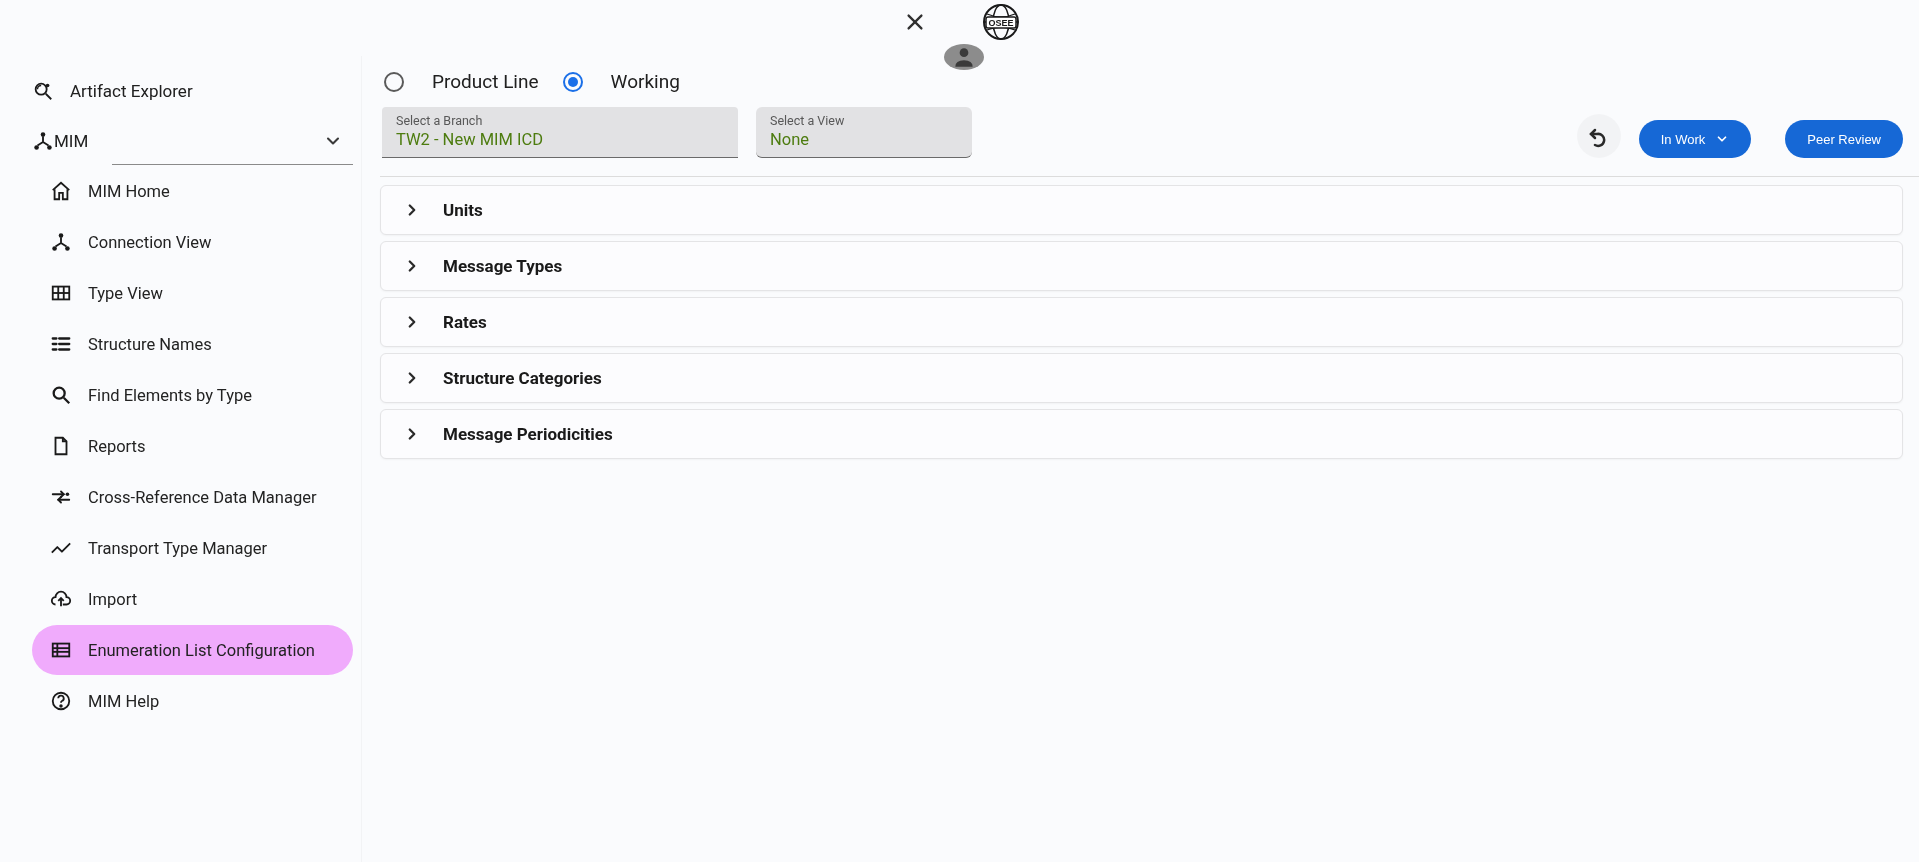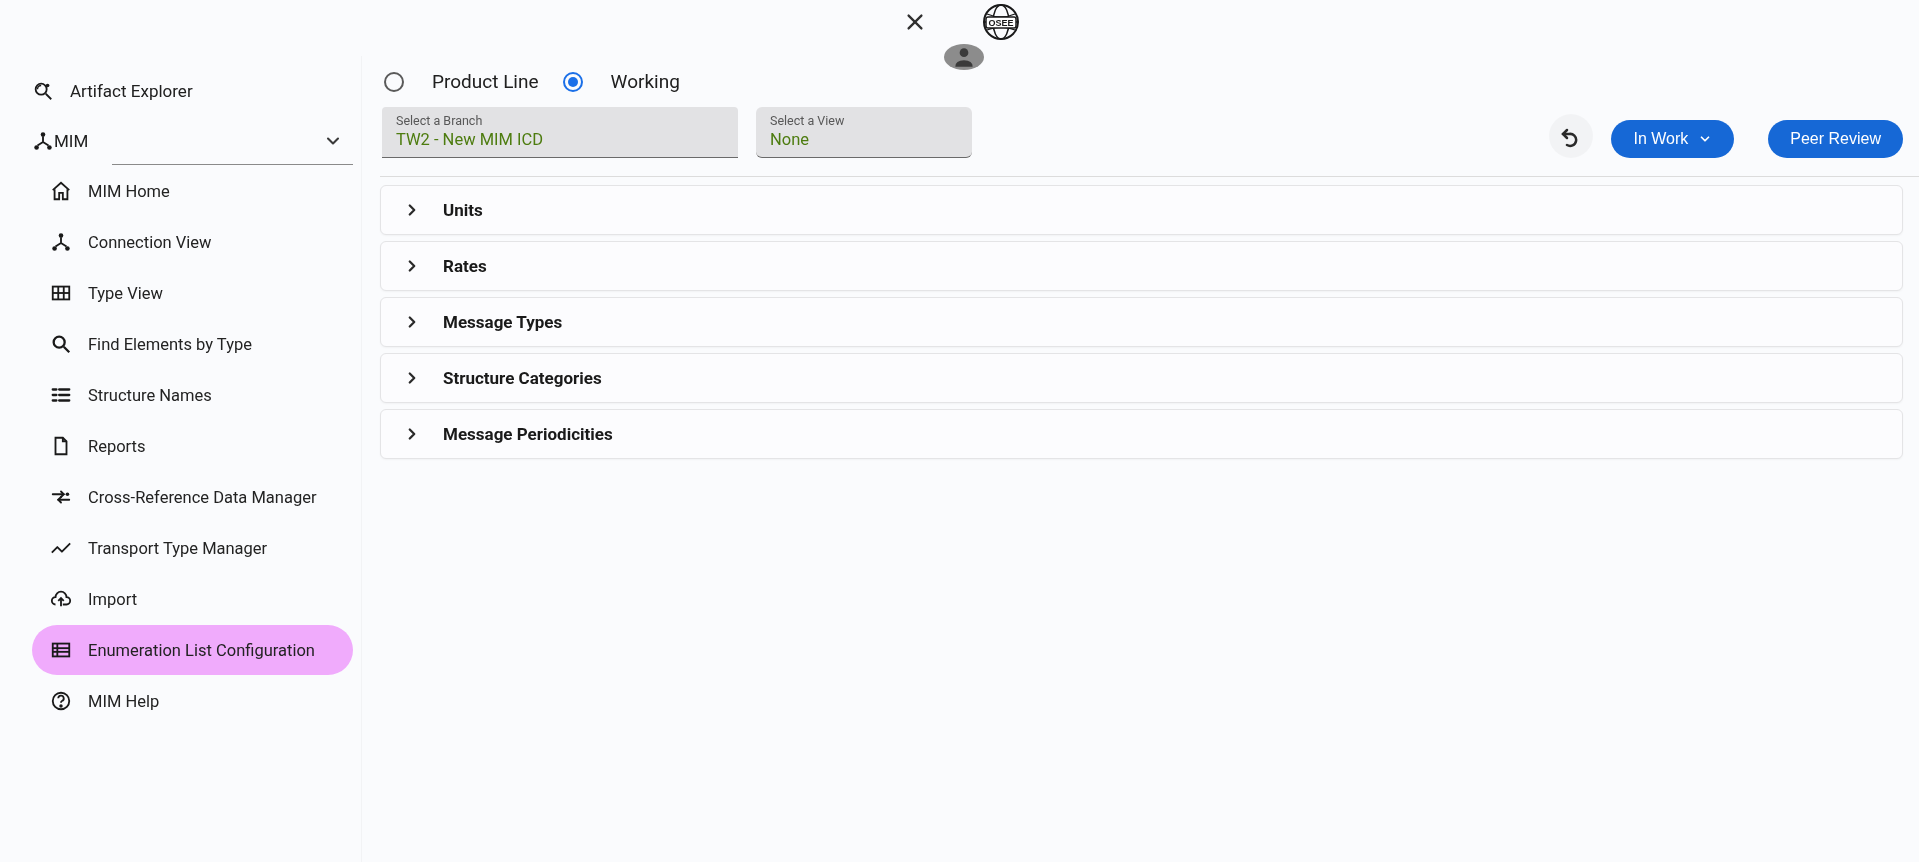--- a/index.html
+++ b/index.html
@@ -188,21 +188,21 @@
       justify-content: center;
       cursor: pointer;
       background: rgba(0,0,0,0.03);
     }
     .pill-btn {
       height: 38px;
       padding: 0 22px;
       border-radius: 20px;
       background: #1668d6;
       color: #fff;
-      font-size: 16px;
+      font-size: 13px;
       display: flex;
       align-items: center;
       gap: 10px;
       cursor: pointer;
       border: none;
       margin-right: 16px;
     }
     .divider-line {
       border-top: 1px solid #dcdcdc;
       margin: 0 0 8px 0;
@@ -326,40 +326,40 @@
             <line x1="9" y1="5" x2="9" y2="19"></line>
             <line x1="15" y1="5" x2="15" y2="19"></line>
             <line x1="3" y1="12" x2="21" y2="12"></line>
           </svg>
         </span>
         <span>Type View</span>
       </div>
 
       <div class="sidebar-item">
         <span class="icon-slot">
-          <svg width="22" height="22" viewBox="0 0 24 24" fill="none" stroke="#1a1a1a" stroke-width="2.5">
-            <circle cx="10" cy="10" r="6"></circle>
-            <line x1="15" y1="15" x2="21" y2="21"></line>
-          </svg>
-        </span>
-        <span>Find Elements by Type</span>
-      </div>
-
-      <div class="sidebar-item">
-        <span class="icon-slot">
           <svg width="22" height="22" viewBox="0 0 24 24" fill="none" stroke="#1a1a1a" stroke-width="2.5" stroke-linecap="round">
             <line x1="3" y1="6" x2="7" y2="6"></line>
               <line x1="10" y1="6" x2="21" y2="6"></line>
             <line x1="3" y1="12" x2="7" y2="12"></line>
               <line x1="10" y1="12" x2="21" y2="12"></line>
             <line x1="3" y1="18" x2="7" y2="18"></line>
               <line x1="10" y1="18" x2="21" y2="18"></line>
           </svg>
         </span>
         <span>Structure Names</span>
+      </div>
+
+      <div class="sidebar-item">
+        <span class="icon-slot">
+          <svg width="22" height="22" viewBox="0 0 24 24" fill="none" stroke="#1a1a1a" stroke-width="2.5">
+            <circle cx="10" cy="10" r="6"></circle>
+            <line x1="15" y1="15" x2="21" y2="21"></line>
+          </svg>
+        </span>
+        <span>Find Elements by Type</span>
       </div>
 
       <div class="sidebar-item">
         <span class="icon-slot">
           <svg width="22" height="22" viewBox="0 0 24 24" fill="none" stroke="#1a1a1a" stroke-width="2">
             <path d="M 6 3 L 14 3 L 18 7 L 18 21 L 6 21 Z"></path>
             <path d="M 14 3 L 14 7 L 18 7"></path>
           </svg>
         </span>
         <span>Reports</span>
@@ -479,32 +479,32 @@
       </div>
     </div>
 
     <div class="accordion-panel">
       <div class="accordion-header">
         <span class="chevron">
           <svg width="18" height="18" viewBox="0 0 24 24" fill="none" stroke="#2a2a2a" stroke-width="3" stroke-linecap="round" stroke-linejoin="round">
               <polyline points="9 6 15 12 9 18"></polyline>
             </svg>
         </span>
-        <span class="accordion-title">Rates</span>
+        <span class="accordion-title">Message Types</span>
       </div>
     </div>
 
     <div class="accordion-panel">
       <div class="accordion-header">
         <span class="chevron">
           <svg width="18" height="18" viewBox="0 0 24 24" fill="none" stroke="#2a2a2a" stroke-width="3" stroke-linecap="round" stroke-linejoin="round">
               <polyline points="9 6 15 12 9 18"></polyline>
             </svg>
         </span>
-        <span class="accordion-title">Message Types</span>
+        <span class="accordion-title">Rates</span>
       </div>
     </div>
 
     <div class="accordion-panel">
       <div class="accordion-header">
         <span class="chevron">
           <svg width="18" height="18" viewBox="0 0 24 24" fill="none" stroke="#2a2a2a" stroke-width="3" stroke-linecap="round" stroke-linejoin="round">
               <polyline points="9 6 15 12 9 18"></polyline>
             </svg>
         </span>

